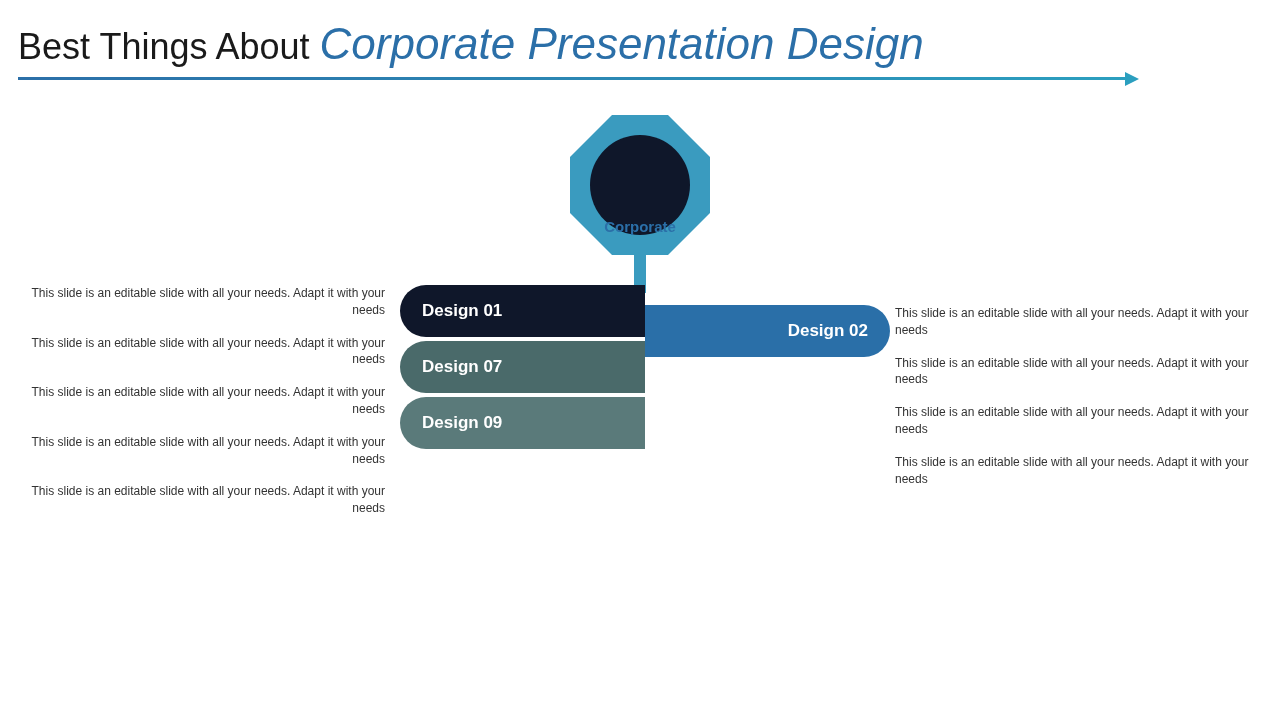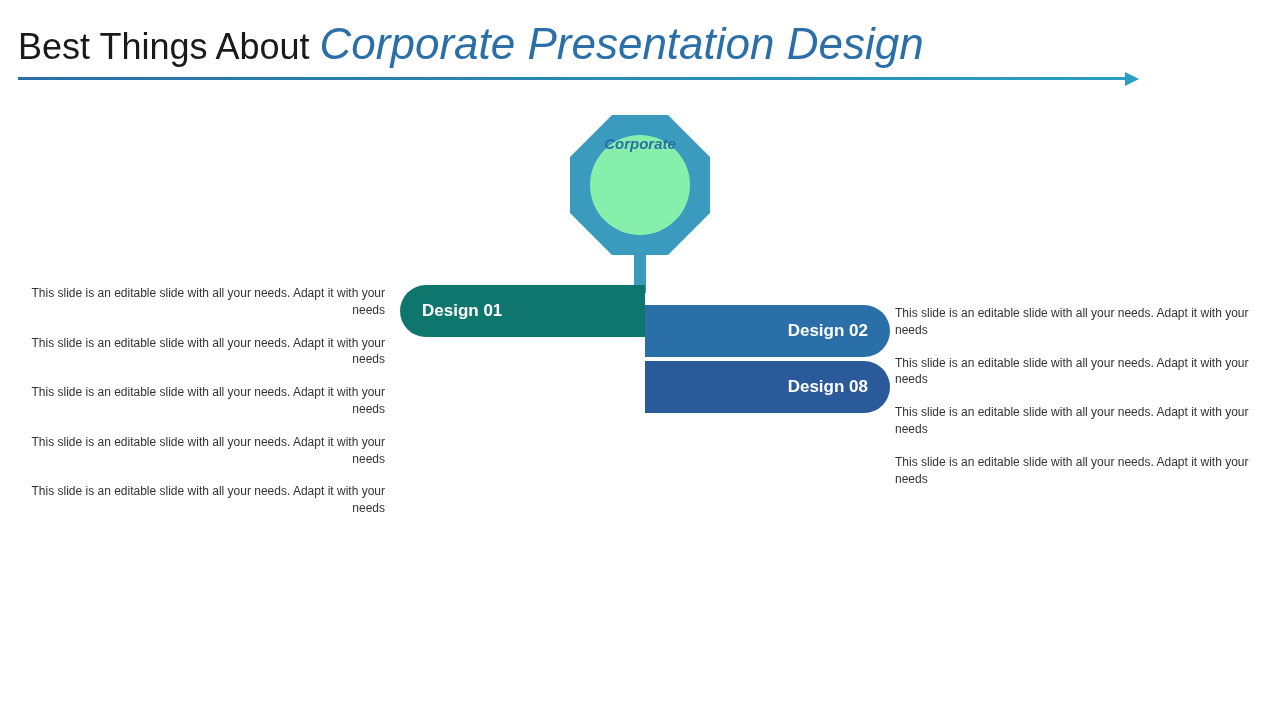--- a/index.html
+++ b/index.html
@@ -66,26 +66,25 @@
       height: 140px;
       background: #3a9bbf;
       clip-path: polygon(30% 0%, 70% 0%, 100% 30%, 100% 70%, 70% 100%, 30% 100%, 0% 70%, 0% 30%);
       display: flex;
       align-items: center;
       justify-content: center;
     }
     .octagon-inner {
       width: 100px;
       height: 100px;
-      background: #86efac;
+      background: #0f172a;
       border-radius: 50%;
       display: flex;
-      align-items: flex-start;
+      align-items: flex-end;
       justify-content: center;
-      font-style: italic;
     }
     .octagon-text {
       font-size: 15px;
       color: #2b6fa8;
       font-weight: bold;
       text-align: center;
     }
 
     
     .stem {
@@ -142,21 +141,21 @@
       padding-right: 22px;
       justify-content: flex-end;
       color: white;
       font-size: 17px;
       font-weight: bold;
       margin-bottom: 4px;
       border-radius: 0 30px 30px 0;
       position: relative;
     }
 
-    .d01 { background: #0f766e; }
+    .d01 { background: #0f172a; }
     .d03 { background: #2a9a85; }
     .d05 { background: #1f7a5a; }
     .d07 { background: #4a6a6a; }
     .d09 { background: #5a7a7a; }
 
     .d02 { background: #2a6fa8; }
     .d04 { background: #4a7aaa; }
     .d06 { background: #1a2a3a; }
     .d08 { background: #2a5a9a; }
 
@@ -214,25 +213,26 @@
 <div class="left-text">
   <div class="desc-item">This slide is an editable slide with all your needs. Adapt it with your needs</div>
   <div class="desc-item">This slide is an editable slide with all your needs. Adapt it with your needs</div>
   <div class="desc-item">This slide is an editable slide with all your needs. Adapt it with your needs</div>
   <div class="desc-item">This slide is an editable slide with all your needs. Adapt it with your needs</div>
   <div class="desc-item">This slide is an editable slide with all your needs. Adapt it with your needs</div>
 </div>
 
 <div class="left-panel">
   <div class="design-item-left d01">Design 01</div>
+  <div class="design-item-left d07">Design 07</div>
+  <div class="design-item-left d09">Design 09</div>
 </div>
 
 <div class="right-panel">
   <div class="design-item-right d02">Design 02</div>
-  <div class="design-item-right d08">Design 08</div>
 </div>
 
 <div class="right-text">
   <div class="desc-item-right">This slide is an editable slide with all your needs. Adapt it with your needs</div>
   <div class="desc-item-right">This slide is an editable slide with all your needs. Adapt it with your needs</div>
   <div class="desc-item-right">This slide is an editable slide with all your needs. Adapt it with your needs</div>
   <div class="desc-item-right">This slide is an editable slide with all your needs. Adapt it with your needs</div>
 </div>
 
 </body></html>

